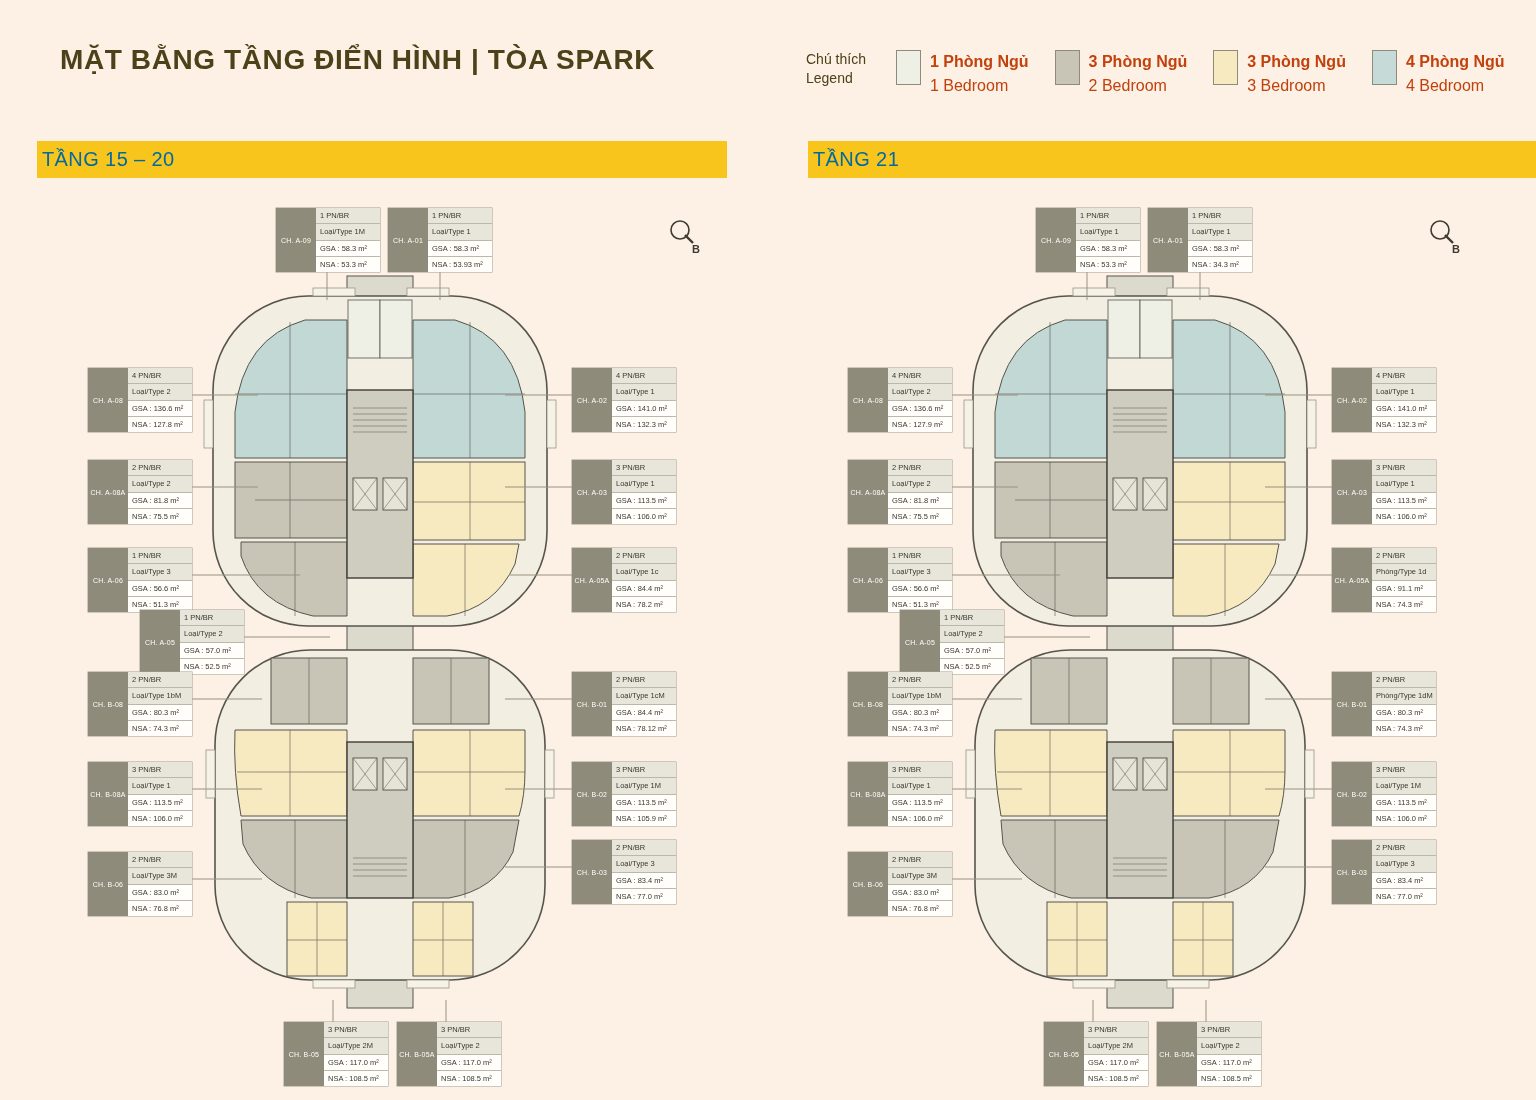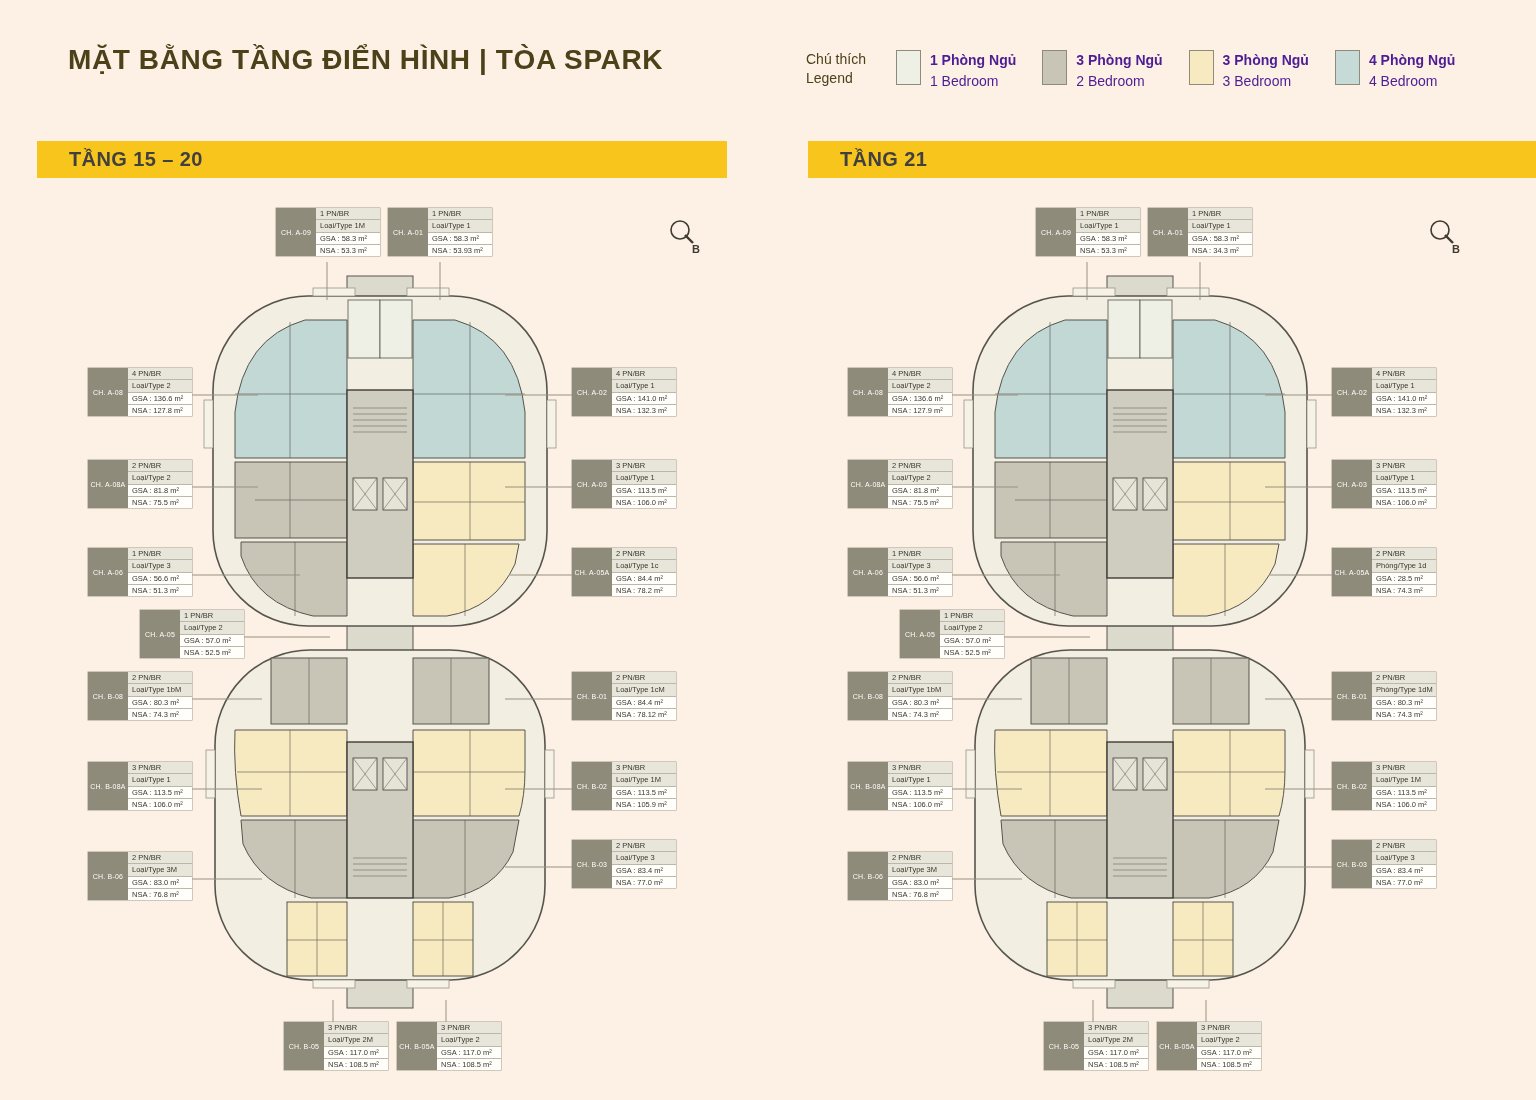--- a/index.html
+++ b/index.html
@@ -1,54 +1,54 @@
 <!DOCTYPE html>
 <html><head>
 <meta charset="utf-8">
 <style>
   html,body{margin:0;padding:0}
   body{
     width:1536px;height:1100px;position:relative;overflow:hidden;
     background:#fcf1e4;font-family:"Liberation Sans",sans-serif;color:#3a382f;
   }
   .page-title{
-    position:absolute;left:68px;top:44px;font-size:28px;font-weight:bold;
+    position:absolute;left:60px;top:44px;font-size:28px;font-weight:bold;
     color:#4c4119;letter-spacing:.6px;white-space:nowrap;
   }
   .banner{
     position:absolute;top:141px;height:37px;background:#f8c51c;
-    display:flex;align-items:center;padding-left:32px;box-sizing:border-box;
-    font-size:20px;font-weight:bold;color:#404040;letter-spacing:.4px;
+    display:flex;align-items:center;padding-left:5px;box-sizing:border-box;
+    font-size:20px;font-weight:normal;color:#0369a1;letter-spacing:.4px;
   }
   #banner0{left:37px;width:690px}
   #banner1{left:808px;width:736px}
 
   
   .legend{position:absolute;left:806px;top:50px;display:flex;align-items:flex-start}
   .legend-heading{font-size:14px;color:#4c4119;margin-right:4px;line-height:1.35}
   .legend-heading .vi{font-weight:normal}
   .legend-item{display:flex;margin-left:26px;align-items:flex-start}
   .legend-swatch{width:25px;height:35px;border:1px solid #8f8b7b;box-sizing:border-box;margin-right:9px}
-  .legend-text{font-size:14px;line-height:1.5;color:#4c1d95;white-space:nowrap}
+  .legend-text{font-size:16px;line-height:1.5;color:#c2410c;white-space:nowrap}
   .legend-text .vi{font-weight:bold}
 
   
   .plan-svg{position:absolute;top:272px;width:370px;height:740px;z-index:1}
   #plan-svg0{left:195px}
   #plan-svg1{left:955px}
   .connectors{position:absolute;left:0;top:0;width:1536px;height:1100px;z-index:2;pointer-events:none}
 
   
   .compass{position:absolute;top:218px;width:36px;height:40px;z-index:3}
   #compass0{left:668px}
   #compass1{left:1428px}
 
   
   .unit-label{
-    position:absolute;width:104px;height:48px;display:flex;z-index:3;
+    position:absolute;width:104px;height:64px;display:flex;z-index:3;
     box-shadow:0 0 0 0.5px #a39f90;font-size:7.5px;justify-content:space-between;
   }
   .ul-code{
     width:40px;flex:0 0 40px;background:#8f8b7b;color:#fdfdf8;
     display:flex;align-items:center;justify-content:center;
     font-size:7px;letter-spacing:.2px;text-align:center;
   }
   .ul-rows{flex:1;display:flex;flex-direction:column;background:#fffefb}
   .ul-row{
     flex:1;display:flex;align-items:center;padding-left:4px;
@@ -536,21 +536,21 @@
       <div class="ul-row val">GSA : 113.5 m²</div>
       <div class="ul-row val">NSA : 106.0 m²</div>
     </div>
   </div>
 
   <div class="unit-label" style="left: 1332px; top: 548px;">
     <div class="ul-code">CH. A-05A</div>
     <div class="ul-rows">
       <div class="ul-row hdr">2 PN/BR</div>
       <div class="ul-row hdr">Phòng/Type 1d</div>
-      <div class="ul-row val">GSA : 28.5 m²</div>
+      <div class="ul-row val">GSA : 91.1 m²</div>
       <div class="ul-row val">NSA : 74.3 m²</div>
     </div>
   </div>
 
   <div class="unit-label" style="left: 1332px; top: 672px;">
     <div class="ul-code">CH. B-01</div>
     <div class="ul-rows">
       <div class="ul-row hdr">2 PN/BR</div>
       <div class="ul-row hdr">Phòng/Type 1dM</div>
       <div class="ul-row val">GSA : 80.3 m²</div>

